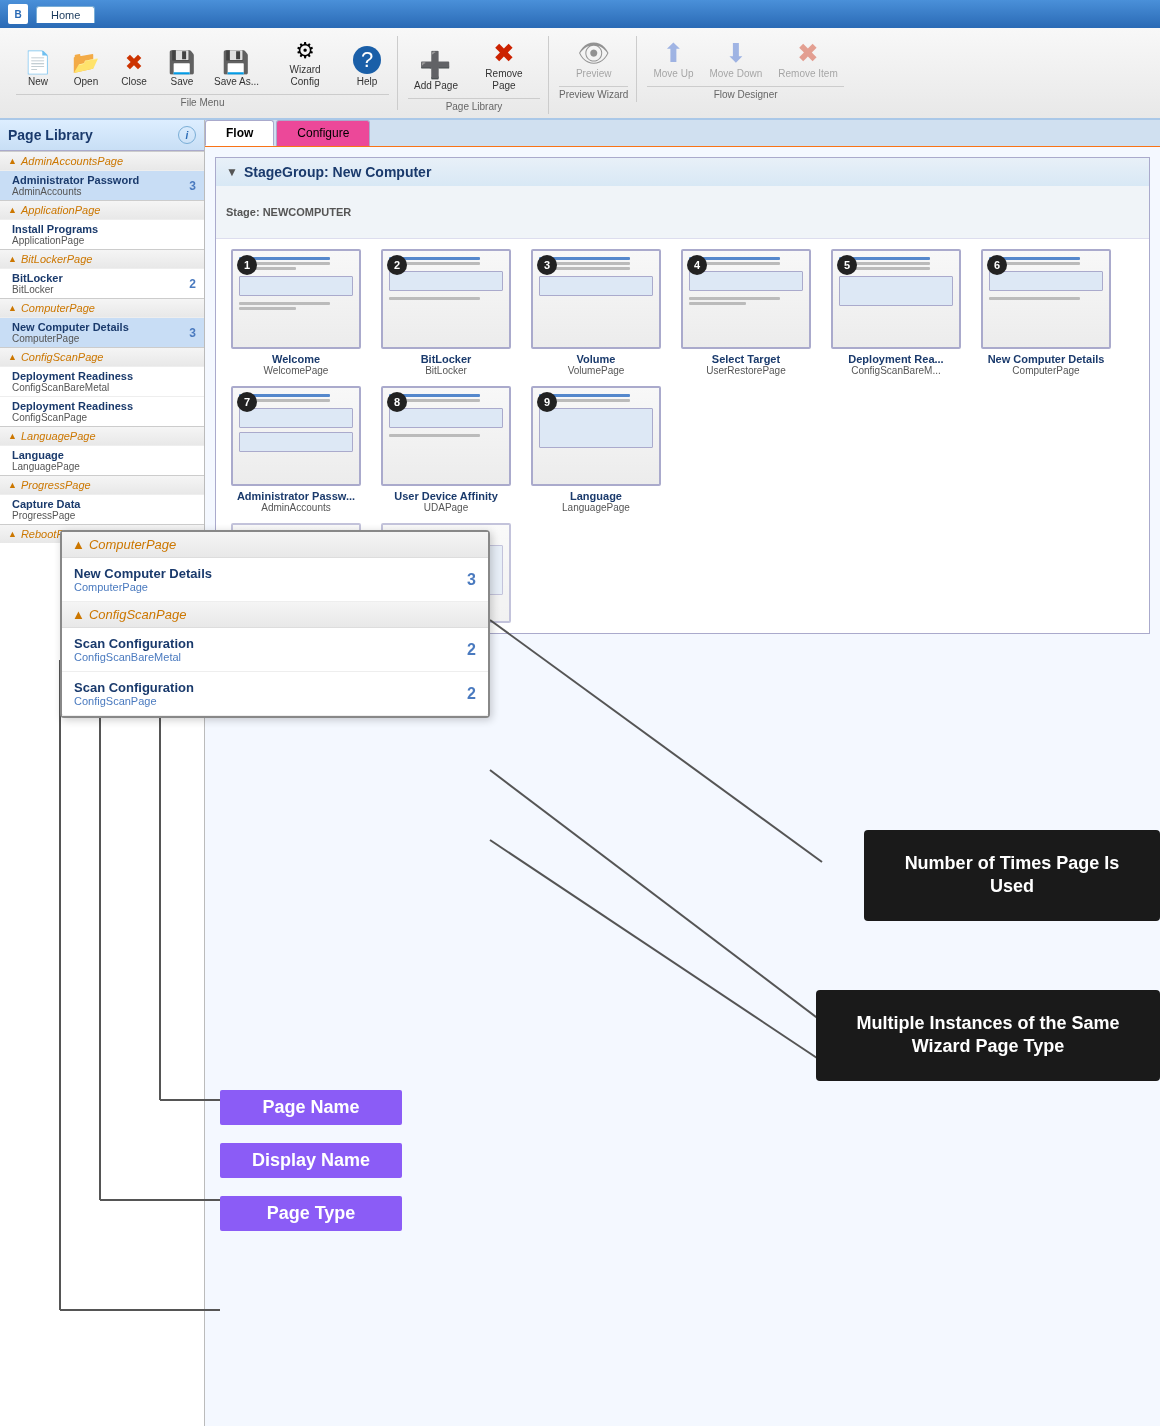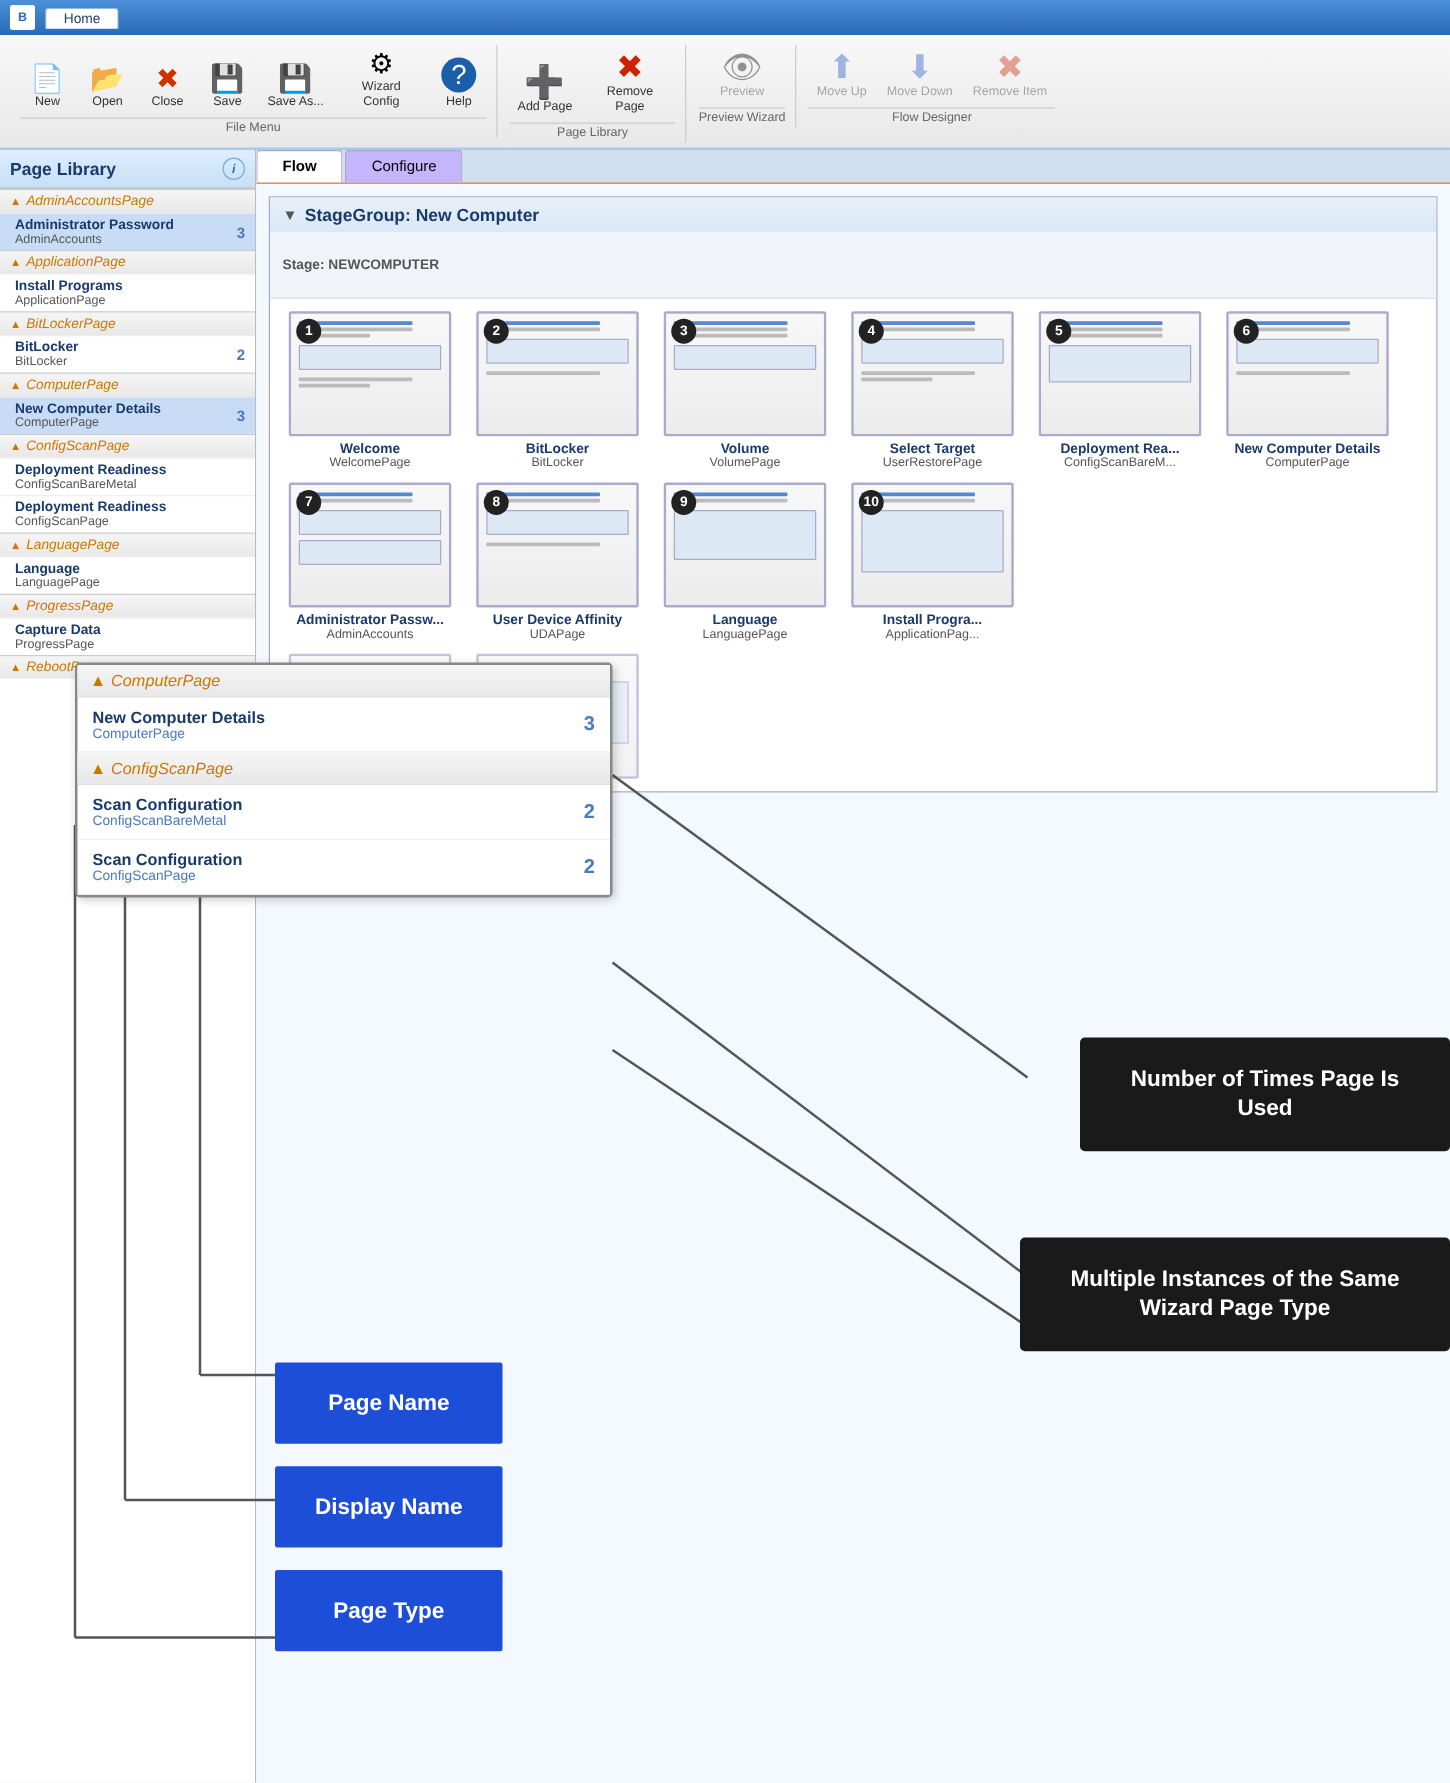--- a/index.html
+++ b/index.html
@@ -38,21 +38,21 @@
     .sidebar-item { display: flex; align-items: center; justify-content: space-between; padding: 3px 8px 3px 12px; border-top: 1px solid #eee; cursor: pointer; }
     .sidebar-item.selected { background: #c8ddf5; }
     .sidebar-item-text { }
     .sidebar-item-name { font-weight: bold; color: #1a3a6c; font-size: 11px; }
     .sidebar-item-type { color: #555; font-size: 10px; }
     .sidebar-item-count { color: #4a7abf; font-size: 12px; font-weight: bold; min-width: 16px; text-align: right; }
 
     
     .content-area { flex: 1; background: #f4f8ff; overflow: hidden; position: relative; display: flex; flex-direction: column; }
     .content-tabs { display: flex; background: #d0e0f0; border-bottom: 1px solid #f97316; }
-    .content-tab { padding: 5px 20px; font-size: 12px; cursor: pointer; border: 1px solid #aac; border-bottom: none; background: #c4b5fd; margin-right: 2px; border-radius: 3px 3px 0 0; }
+    .content-tab { padding: 5px 20px; font-size: 12px; cursor: pointer; border: 1px solid #aac; border-bottom: none; background: #ec4899; margin-right: 2px; border-radius: 3px 3px 0 0; }
     .content-tab.active { background: #fff; border-bottom: 1px solid #fff; font-weight: bold; }
 
     .flow-content { flex: 1; overflow: auto; padding: 10px; position: relative; }
     .stage-group { background: #fff; border: 1px solid #aac; margin-bottom: 10px; }
     .stage-group-header { background: linear-gradient(180deg, #e8f0f8 0%, #d8e8f5 100%); padding: 6px 10px; display: flex; align-items: center; gap: 6px; }
     .stage-group-toggle { font-size: 12px; color: #555; cursor: pointer; }
     .stage-group-title { font-size: 14px; font-weight: bold; color: #1a3a6c; }
 
     .stage-label { padding: 20px 10px; font-size: 11px; font-weight: bold; color: #555; background: #f0f4f8; border-bottom: 1px solid #dde; }
 
@@ -71,21 +71,21 @@
     
     .zoomed-panel { position: absolute; left: 60px; top: 530px; width: 430px; background: #fff; border: 2px solid #888; border-radius: 4px; z-index: 10; box-shadow: 2px 2px 8px rgba(0,0,0,0.2); }
     .zoomed-group-header { background: linear-gradient(180deg, #f5f5f5 0%, #e8e8e8 100%); padding: 5px 10px; font-size: 13px; color: #cc7700; font-style: italic; display: flex; align-items: center; gap: 4px; border-bottom: 1px solid #ddd; }
     .zoomed-item { display: flex; align-items: center; justify-content: space-between; padding: 8px 12px; border-bottom: 1px solid #eee; }
     .zoomed-item-text .name { font-weight: bold; color: #1a3a6c; font-size: 13px; }
     .zoomed-item-text .type { color: #4a7abf; font-size: 11px; }
     .zoomed-item-count { color: #4a7abf; font-size: 16px; font-weight: bold; }
 
     
     .callout-box { background: #1a1a1a; color: #fff; padding: 12px 16px; border-radius: 4px; font-size: 16px; font-weight: bold; text-align: center; line-height: 1.3; }
-    .label-box { background: #1d4ed8; color: #fff; padding: 22px 32px; font-size: 18px; font-weight: bold; text-align: center; border-radius: 2px; }
+    .label-box { background: #8b5cf6; color: #fff; padding: 7px 32px; font-size: 18px; font-weight: bold; text-align: center; border-radius: 2px; }
 
     
     .annotation-svg { position: absolute; top: 0; left: 0; width: 100%; height: 100%; pointer-events: none; z-index: 5; }
 
     
     .full-page { position: relative; width: 1160px; height: 1426px; overflow: hidden; }
   </style>
 </head>
 <body>
 
@@ -424,32 +424,20 @@
                 <div class="page-thumb-num">9</div>
                 <div class="page-thumb-content">
                   <div class="page-thumb-line blue"></div>
                   <div class="page-thumb-line"></div>
                   <div class="page-thumb-block" style="height:40px;"></div>
                 </div>
               </div>
               <div class="page-name">Language</div>
               <div class="page-type">LanguagePage</div>
             </div>
-            <div class="page-card">
-              <div class="page-thumb">
-                <div class="page-thumb-num">10</div>
-                <div class="page-thumb-content">
-                  <div class="page-thumb-line blue"></div>
-                  <div class="page-thumb-line"></div>
-                  <div class="page-thumb-block" style="height:50px;"></div>
-                </div>
-              </div>
-              <div class="page-name">Install Progra...</div>
-              <div class="page-type">ApplicationPag...</div>
-            </div>
           </div>
 
           <div style="display:flex; gap:10px; padding:0 10px 10px 10px;">
             <div class="page-card" style="opacity:0.7;">
               <div class="page-thumb" style="width:130px; height:100px; background:#f0f0f0; border:2px solid #aac;">
                 <div class="page-thumb-content">
                   <div class="page-thumb-line"></div>
                   <div class="page-thumb-line short"></div>
                   <div class="page-thumb-block" style="height:50px;"></div>
                 </div>

